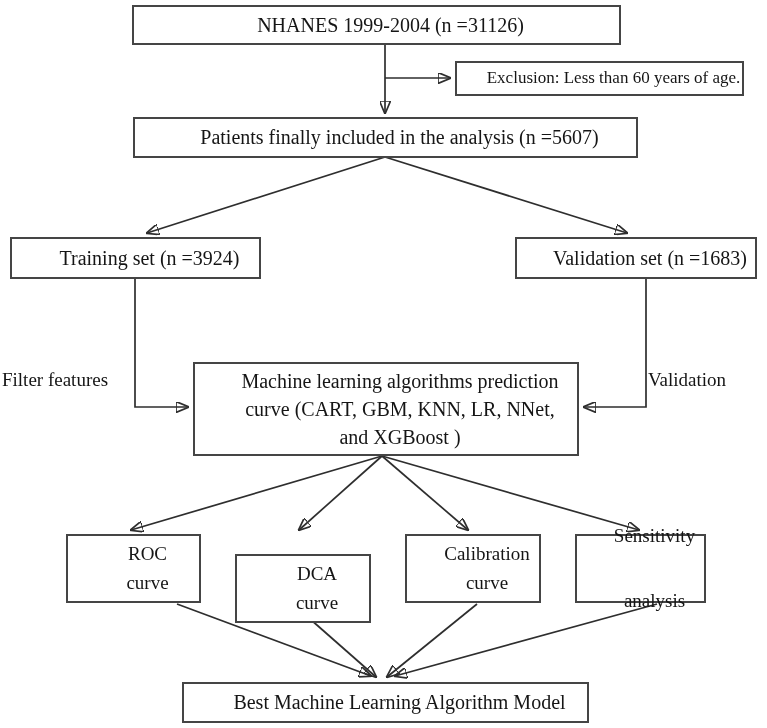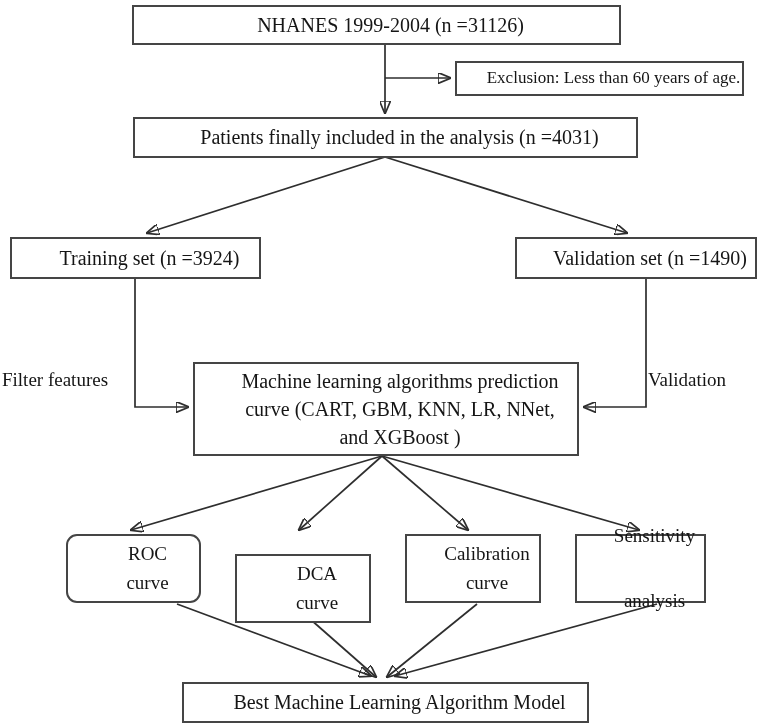--- a/index.html
+++ b/index.html
@@ -76,46 +76,46 @@
 
   <div class="node" style="left:132px; top:5px; width:489px; height:40px;">
     <span>NHANES 1999-2004 (n =31126)</span>
   </div>
 
   <div class="node" style="left:455px; top:61px; width:289px; height:35px; font-size:17px;">
     <span>Exclusion: Less than 60 years of age.</span>
   </div>
 
   <div class="node" style="left:133px; top:117px; width:505px; height:41px;">
-    <span>Patients finally included in the analysis (n =4031)</span>
+    <span>Patients finally included in the analysis (n =5607)</span>
   </div>
 
   <div class="node" style="left:10px; top:237px; width:251px; height:42px;">
     <span>Training set (n =3924)</span>
   </div>
 
   <div class="node" style="left:515px; top:237px; width:242px; height:42px;">
-    <span>Validation set (n =1490)</span>
+    <span>Validation set (n =1683)</span>
   </div>
 
   <div class="edge-label" style="left:2px; top:369px;">
     <span>Filter features</span>
   </div>
 
   <div class="edge-label" style="left:648px; top:369px;">
     <span>Validation</span>
   </div>
 
   <div class="node" style="left:193px; top:362px; width:386px; height:94px; line-height:1.4;">
     <span>Machine learning algorithms prediction</span>
     <span>curve (CART, GBM, KNN, LR, NNet,</span>
     <span>and XGBoost )</span>
   </div>
 
-  <div class="node" style="left:66px; top:534px; width:135px; height:69px; font-size:19px; line-height:1.5;border-radius:11px;">
+  <div class="node" style="left:66px; top:534px; width:135px; height:69px; font-size:19px; line-height:1.5;">
     <span>ROC</span>
     <span>curve</span>
   </div>
 
   <div class="node" style="left:235px; top:534px; width:136px; height:69px; font-size:19px; line-height:1.5;margin-top:20px;">
     <span>DCA</span>
     <span>curve</span>
   </div>
 
   <div class="node" style="left:405px; top:534px; width:136px; height:69px; font-size:19px; line-height:1.5;">

